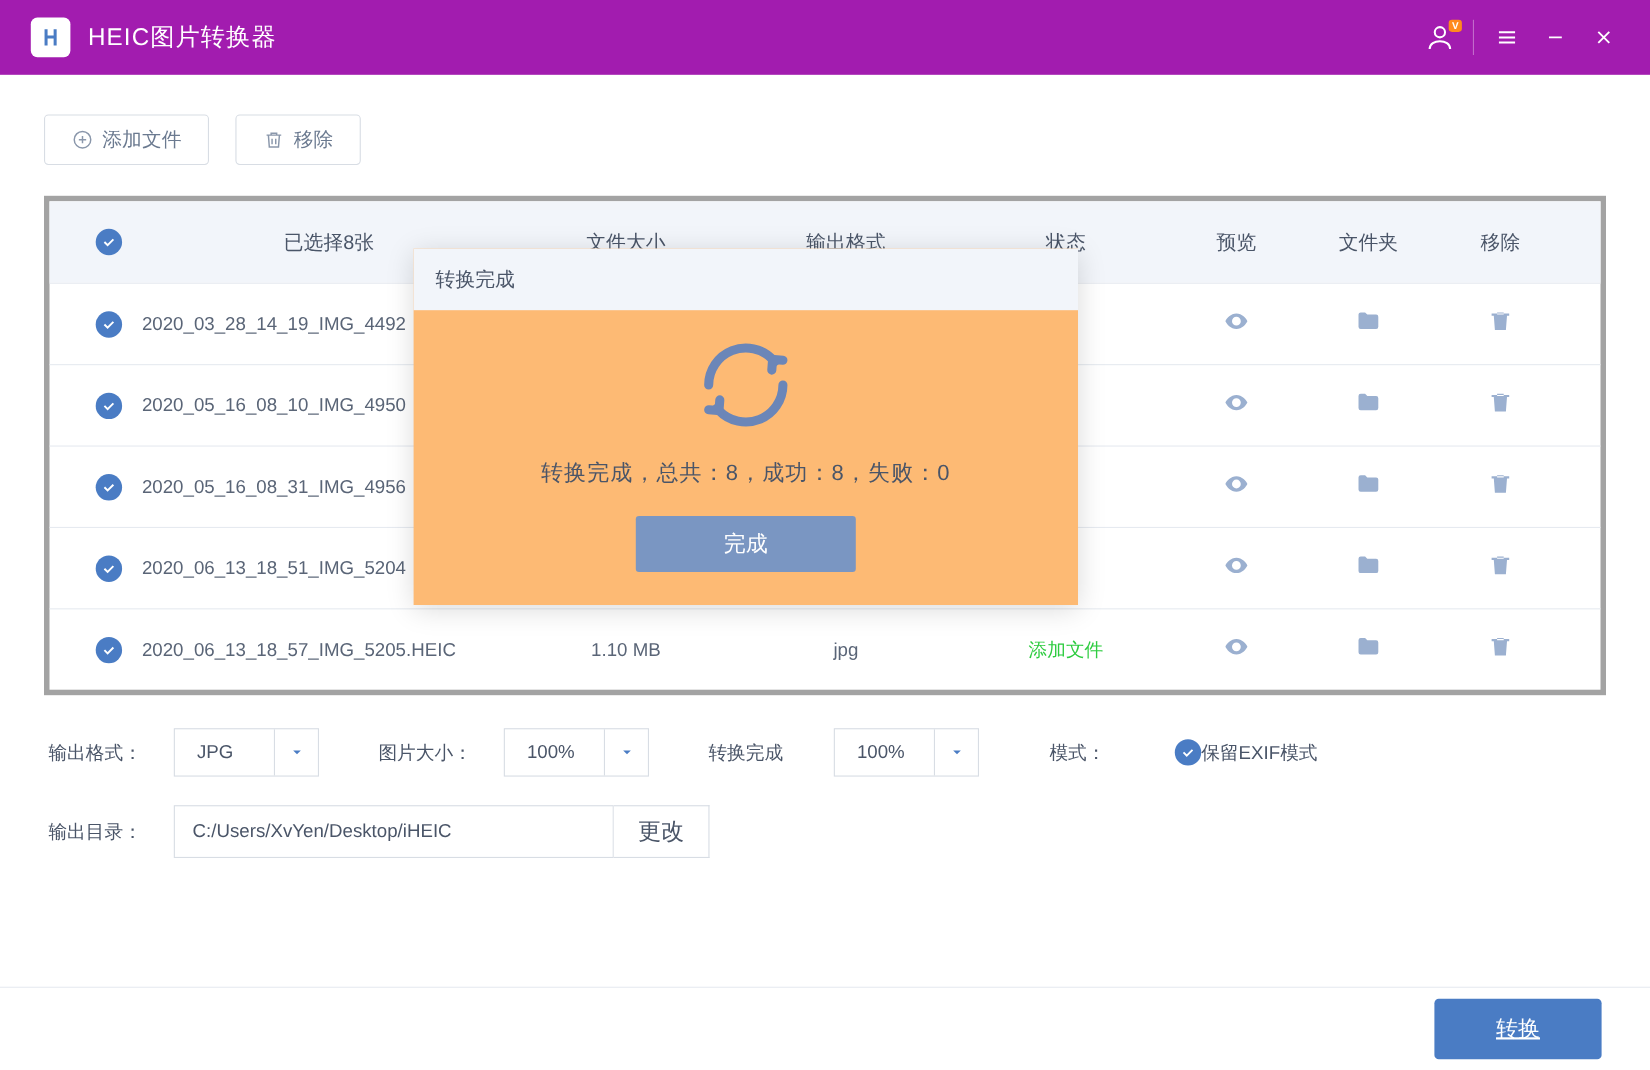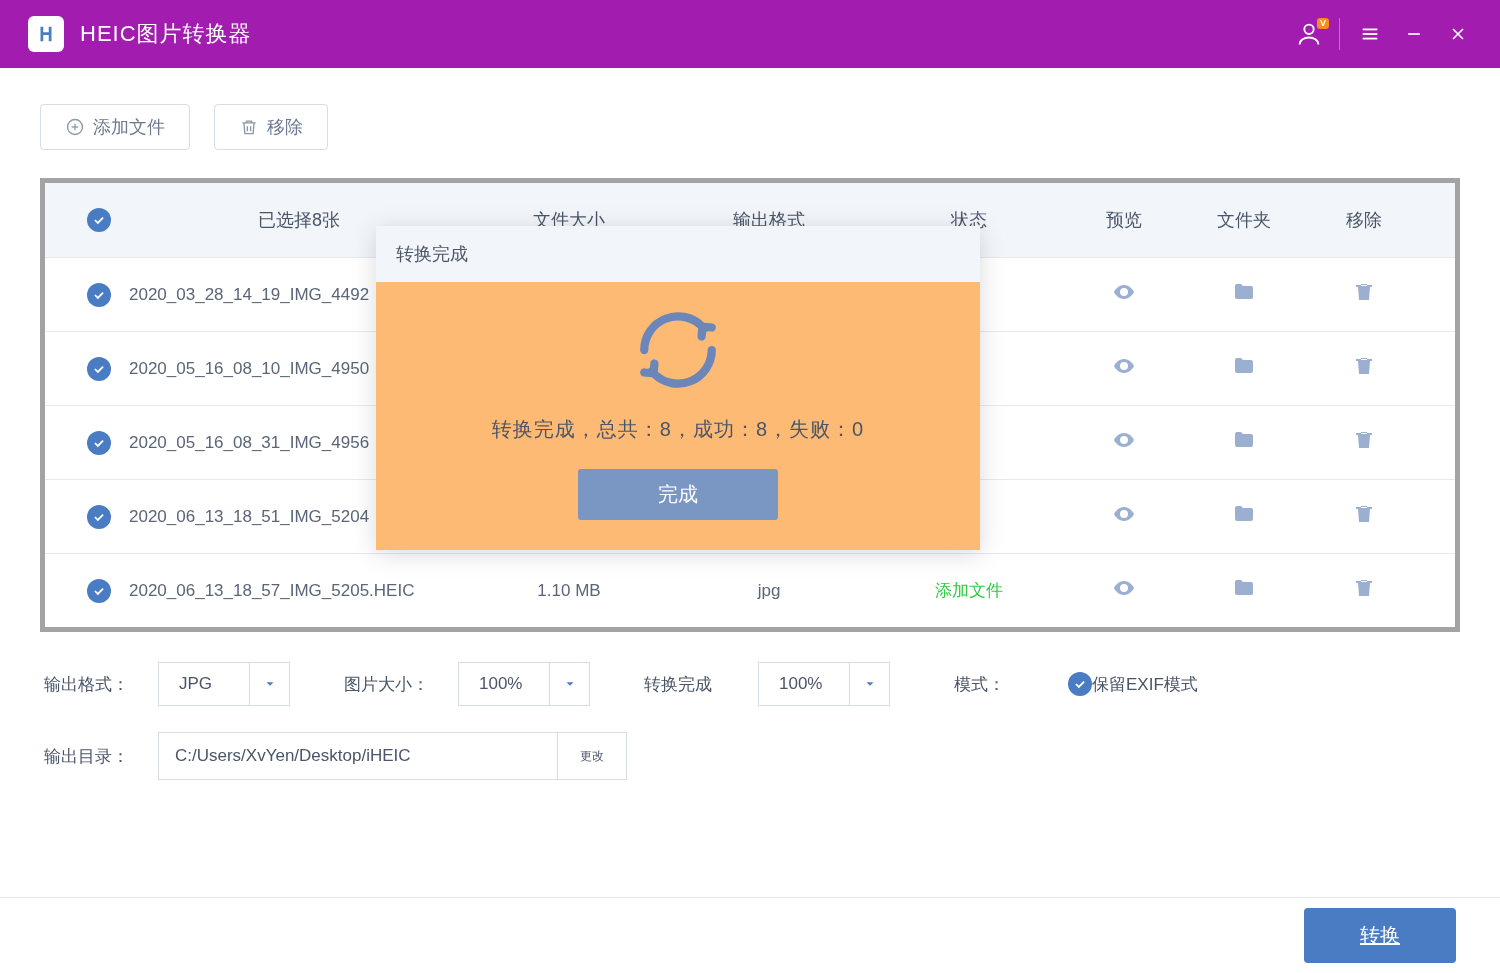--- a/index.html
+++ b/index.html
@@ -43,21 +43,21 @@
 .status-success { color: #2ecc40; font-weight: 500; }
 
 
 .options { padding: 30px 4px 0 4px; }
 .opt-row { display: flex; align-items: center; gap: 24px; margin-bottom: 26px; font-size: 17px; color: #4a5568; }
 .opt-label { min-width: 90px; }
 .select-box { display: flex; align-items: center; border: 1px solid #d8dde4; height: 44px; }
 .select-val { padding: 0 20px; min-width: 90px; color: #4a5568; font-size: 17px; }
 .select-caret { width: 40px; height: 100%; border-left: 1px solid #d8dde4; display: flex; align-items: center; justify-content: center; color: #4a7cc4; }
 .path-input { border: 1px solid #d8dde4; height: 48px; padding: 0 16px; width: 400px; font-size: 17px; color: #4a5568; display: flex; align-items: center; }
-.change-btn { border: 1px solid #d8dde4; border-left: none; height: 48px; padding: 0 22px; font-size: 12px; color: #4a5568; background: #fff; cursor: pointer; }
+.change-btn { border: 1px solid #d8dde4; border-left: none; height: 48px; padding: 0 22px; font-size: 21px; color: #4a5568; background: #fff; cursor: pointer; }
 .mode-check { display: flex; align-items: center; gap: 0; }
 
 
 .footer { position: absolute; bottom: 0; left: 0; right: 0; border-top: 1px solid #e6eaf0; height: 76px; display: flex; align-items: center; justify-content: flex-end; padding: 0 44px; }
 .convert-btn { background: #4a7cc4; color: #fff; border: none; font-size: 20px; padding: 14px 56px; border-radius: 4px; cursor: pointer; text-decoration: underline; }
 
 
 .modal { position: absolute; top: 226px; left: 376px; width: 604px; background: #fdba74; box-shadow: 0 4px 24px rgba(0,0,0,0.15); }
 .modal-header { background: #f2f5fa; padding: 16px 20px; font-size: 18px; color: #4a5568; }
 .modal-body { padding: 20px 30px 30px; text-align: center; }

